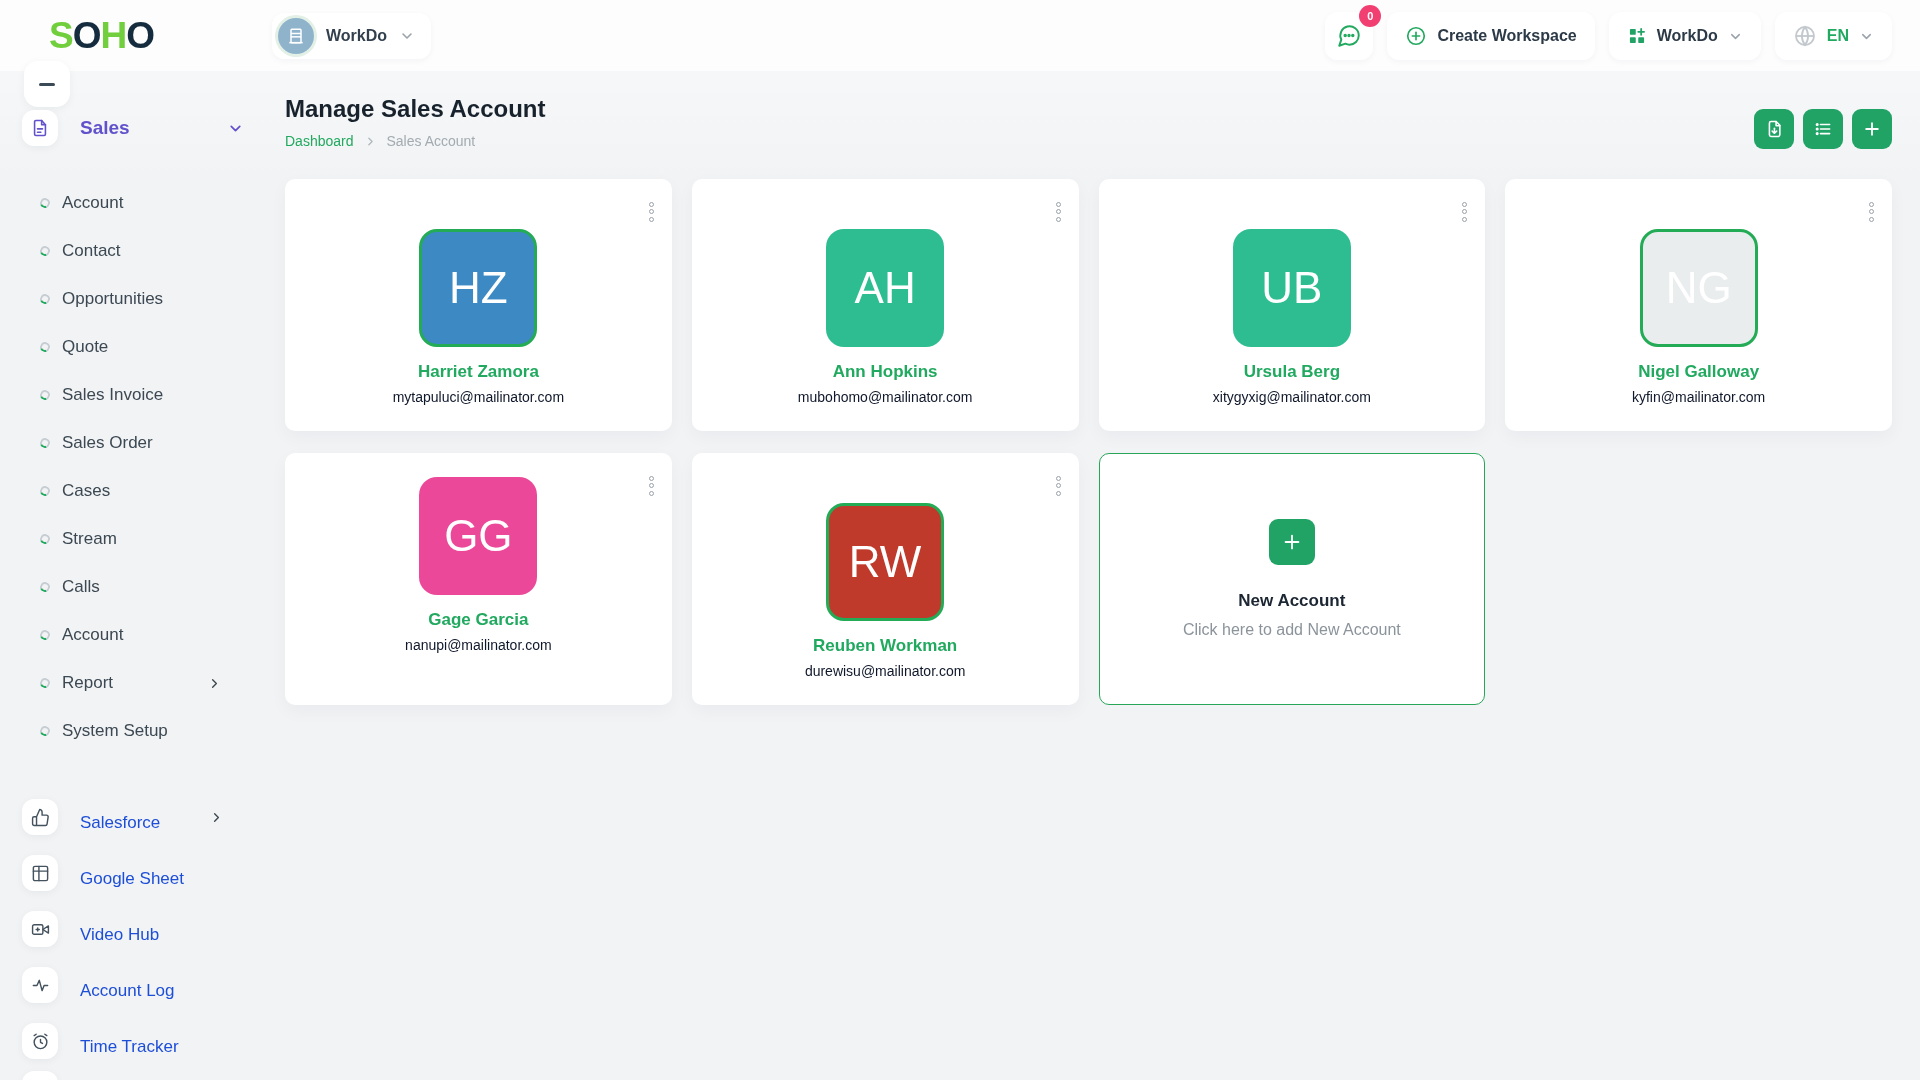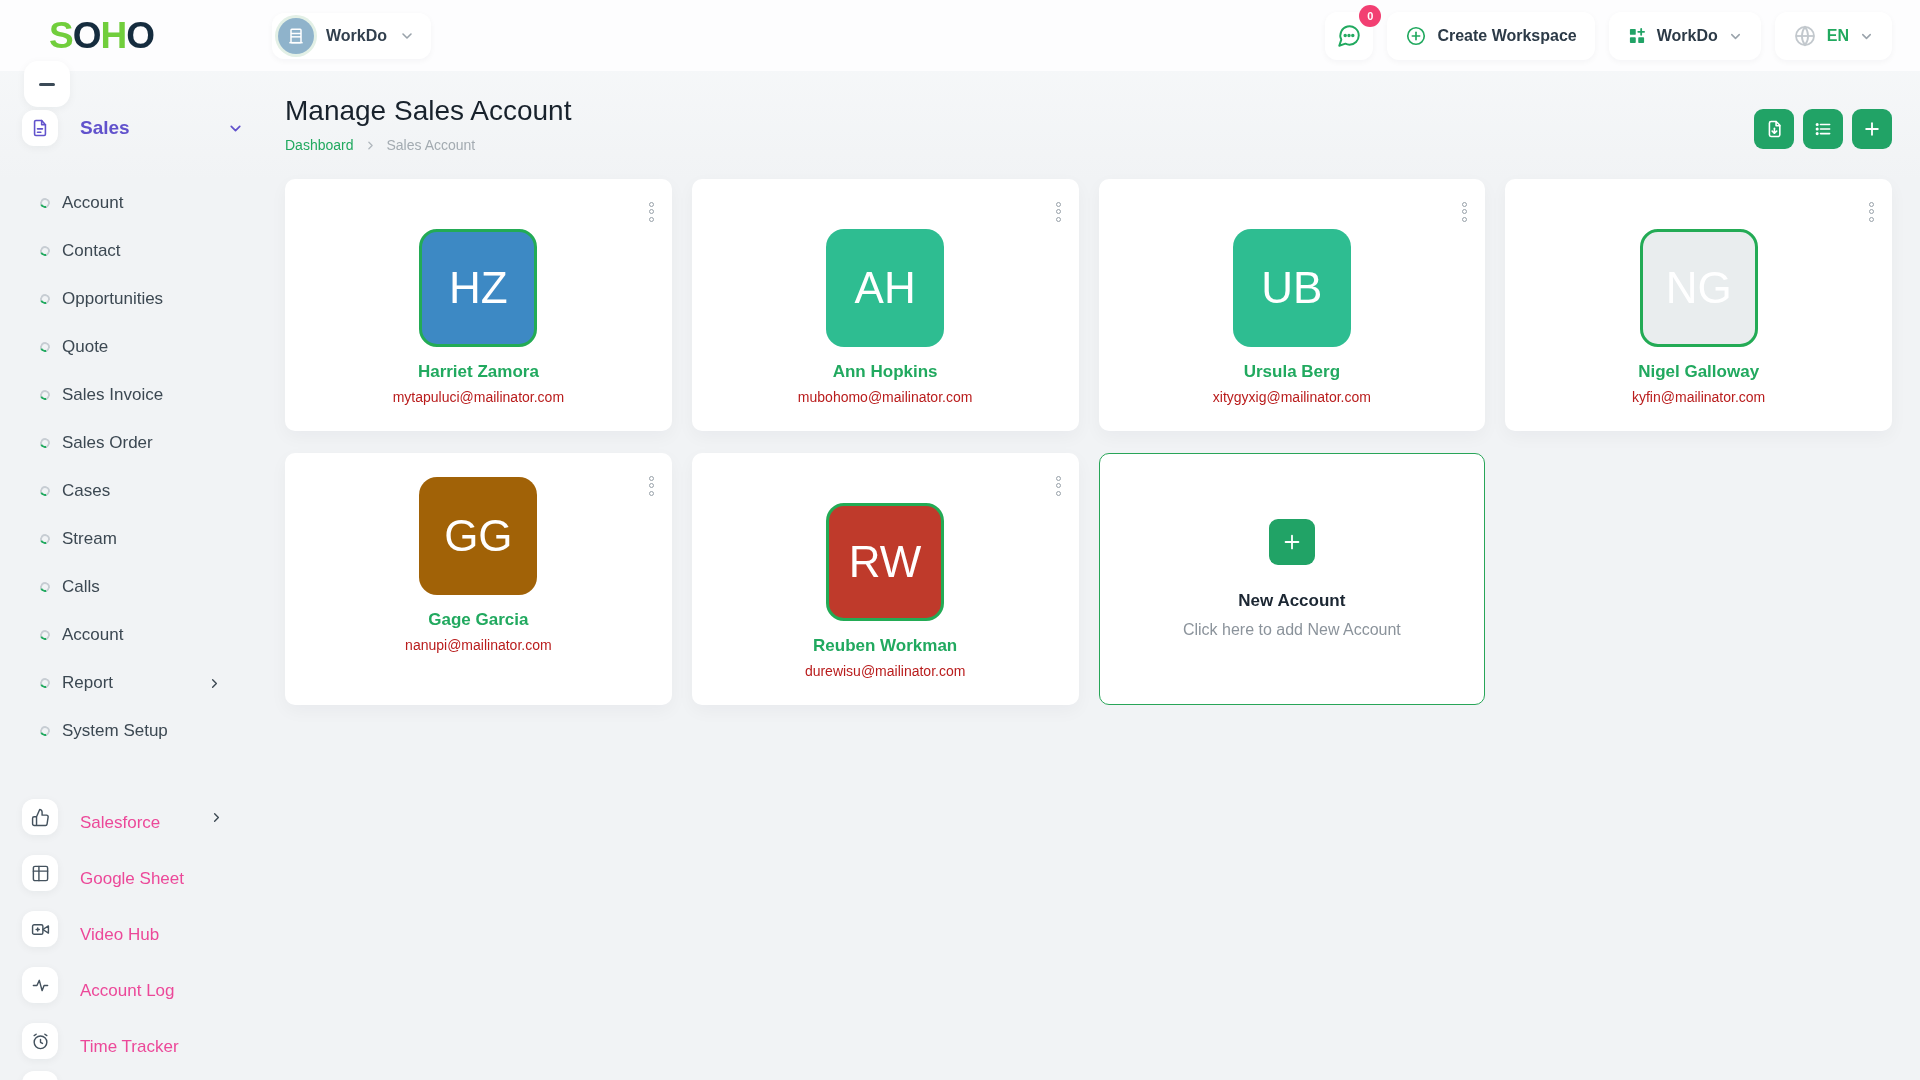--- a/index.html
+++ b/index.html
@@ -29,42 +29,42 @@
   .sales-head { position:absolute; top:39px; left:22px; width:238px; display:flex; align-items:center; cursor:pointer; }
   .tile { width:36px; height:36px; background:#fff; border-radius:12px; display:flex; align-items:center; justify-content:center; box-shadow:0 2px 8px rgba(20,30,40,.05); flex:none; }
   .sales-head .label { margin-left:22px; font-size:19px; font-weight:600; color:#6152cc; flex:1; }
   .sub-list { position:absolute; top:108px; left:0; width:284px; }
   .sub-item { height:48px; display:flex; align-items:center; padding-left:40px; cursor:pointer; }
   .bullet { width:10px; height:10px; border-radius:50%; border:2px solid #c7cdd3; border-bottom-color:#21a95f; transform:rotate(25deg); flex:none; }
   .sub-item .label { margin-left:12px; font-size:17px; color:#3c4852; flex:1; }
   .sub-item .chev { margin-right:62px; }
   .mod-list { position:absolute; top:718px; left:0; width:284px; }
   .mod-item { height:56px; display:flex; align-items:center; padding-left:22px; cursor:pointer; }
-  .mod-item .label { margin-left:22px; font-size:17px; color:#ec4899; flex:1;margin-top:12px; }
+  .mod-item .label { margin-left:22px; font-size:17px; color:#1d4ed8; flex:1;margin-top:12px; }
   .mod-item .chev { margin-right:60px; }
   .partial-tile { position:absolute; left:22px; top:1000px; width:36px; height:26px; background:#fff; border-radius:12px 12px 0 0; box-shadow:0 2px 8px rgba(20,30,40,.05); cursor:pointer; }
 
   
   .main { position:absolute; top:71px; left:284px; width:1636px; height:1009px; padding:24px 28px 0 1px; }
   .page-head { position:relative; height:66px; }
-  .page-title { font-size:28px; font-weight:400; color:#18222c; }
+  .page-title { font-size:24px; font-weight:700; color:#18222c; }
   .crumbs { margin-top:10px; display:flex; align-items:center; gap:10px; font-size:14px; }
   .crumb-link { color:#21a95f; cursor:pointer; text-decoration:none; }
   .crumb-cur { color:#a3abb1; }
   .toolbar { position:absolute; right:0; top:14px; display:flex; gap:9px; }
   .tool-btn { width:40px; height:40px; border-radius:9px; background:#21a366; border:none; display:flex; align-items:center; justify-content:center; cursor:pointer; }
 
   
   .grid { margin-top:18px; display:grid; grid-template-columns:repeat(4,1fr); gap:22px 20px; }
   .card { position:relative; background:#fff; border-radius:10px; height:252px; box-shadow:0 6px 18px rgba(16,24,40,.04); display:flex; flex-direction:column; align-items:center; }
   .dots { position:absolute; top:16px; right:14px; padding:4px; cursor:pointer; }
   .dots i { display:block; width:5px; height:5px; border:1.6px solid #98a1a9; border-radius:50%; margin:2.5px 0; }
   .avatar { margin-top:50px; width:118px; height:118px; border-radius:18px; border:3px solid transparent; color:#fff; font-size:44px; display:flex; align-items:center; justify-content:center; }
   .acc-name { margin-top:15px; font-size:17px; font-weight:700; color:#21a95f; cursor:pointer; text-decoration:none; }
-  .acc-email { margin-top:7px; font-size:14px; color:#b91c1c; }
+  .acc-email { margin-top:7px; font-size:14px; color:#0f172a; }
   .new-card { background:#fff; border:1px solid #28a558; border-radius:10px; height:252px; display:flex; flex-direction:column; align-items:center; justify-content:center; cursor:pointer; }
   .plus-btn { width:46px; height:46px; border-radius:9px; background:#21a366; border:none; display:flex; align-items:center; justify-content:center; cursor:pointer; }
   .new-title { margin-top:26px; font-size:17px; font-weight:700; color:#1c2733; }
   .new-sub { margin-top:10px; font-size:16px; color:#8b939b; }
 </style>
 </head>
 <body>
 
 <div class="header">
   <div class="logo">
@@ -376,21 +376,21 @@
       <a class="acc-name">Nigel Galloway</a>
       <div class="acc-email">kyfin@mailinator.com</div>
     </div>
 
     <div class="card">
       <div class="dots">
           <i></i>
           <i></i>
           <i></i>
         </div>
-      <div class="avatar" style="background: #a16207; margin-top: 24px;">GG</div>
+      <div class="avatar" style="background: #ec4899; margin-top: 24px;">GG</div>
       <a class="acc-name">Gage Garcia</a>
       <div class="acc-email">nanupi@mailinator.com</div>
     </div>
 
     <div class="card">
       <div class="dots">
           <i></i>
           <i></i>
           <i></i>
         </div>

